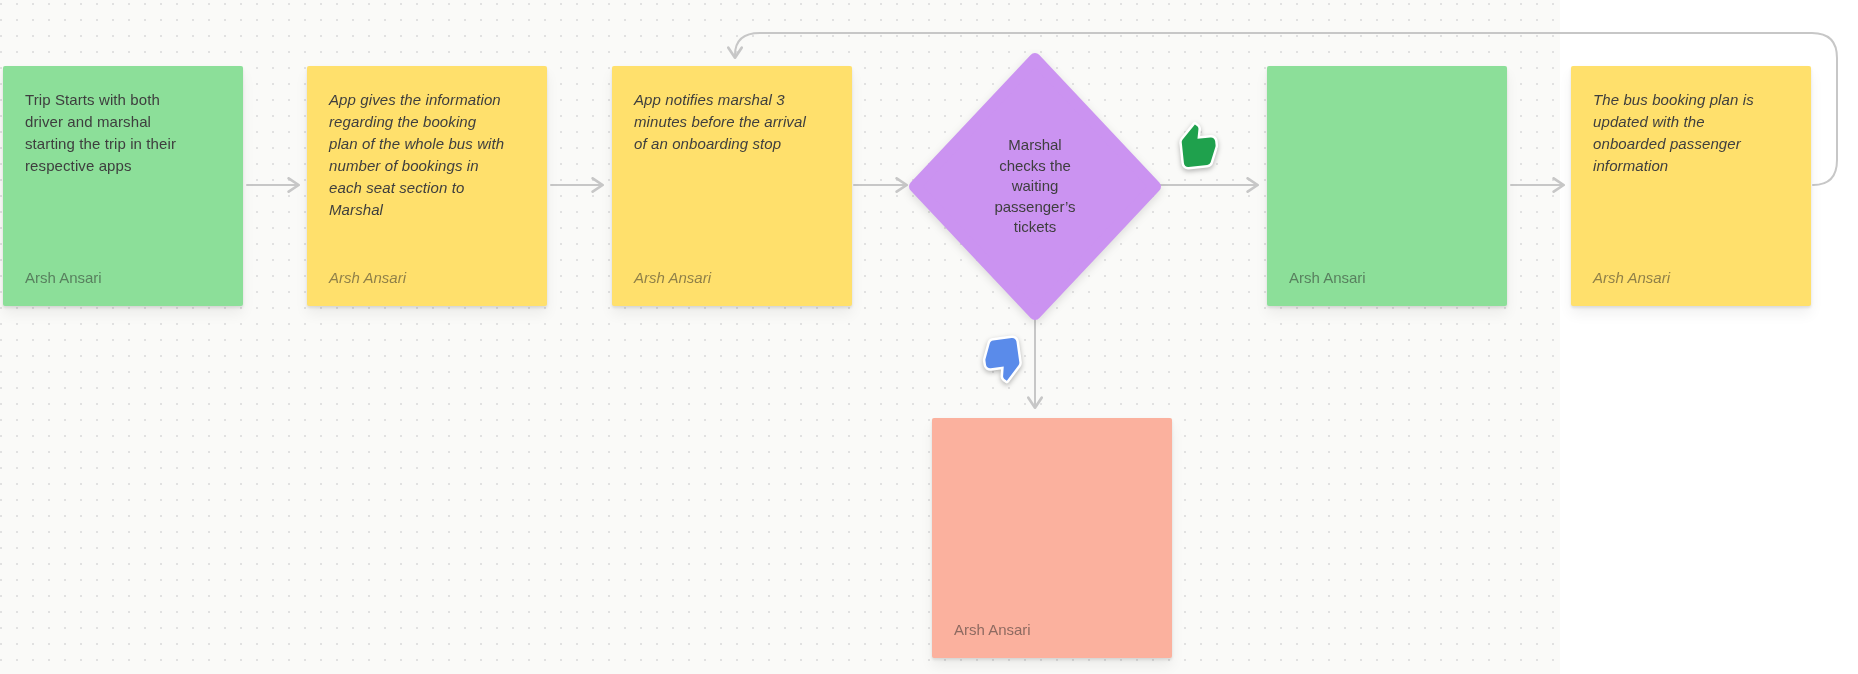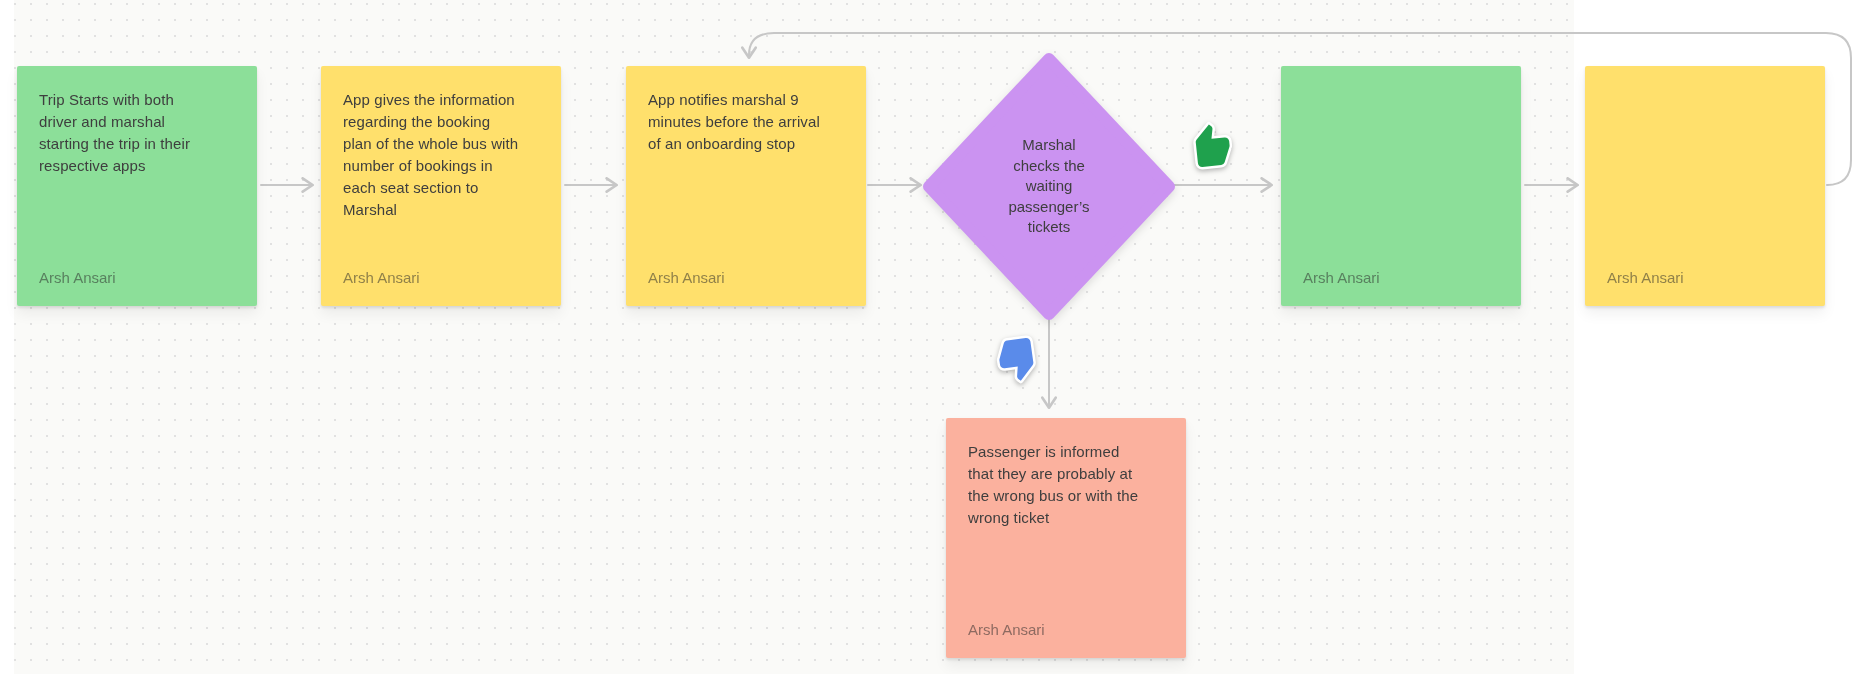--- a/index.html
+++ b/index.html
@@ -6,33 +6,32 @@
   body {
     width: 1858px; height: 674px; overflow: hidden;
     font-family: "Liberation Sans", "DejaVu Sans", sans-serif;
   }
   .canvas {
     position: relative; width: 1560px; height: 674px;
     background-color: #FAFAF8;
     background-image: radial-gradient(circle, #E1E1E1 1.2px, transparent 1.5px);
     background-size: 16px 16px;
     background-position: 9px 12px;
-    margin-left: 14px;
   }
   .connectors { position: absolute; left: 0; top: 0; }
   .connectors path { fill: none; stroke: #C7C7C7; stroke-width: 2; stroke-linecap: round; }
 
   .sticky {
     position: absolute; width: 240px; height: 240px;
     box-sizing: border-box; padding: 23px 20px 18px 22px;
     border-radius: 2px;
     box-shadow: 0 2px 3px rgba(0,0,0,0.10), 0 8px 14px rgba(0,0,0,0.06);
   }
   .c-green  { background: #8CDF99; }
-  .c-yellow { background: #FFE06C; }
+  .c-yellow { background: #FFE06C; font-style: italic; }
   .c-pink   { background: #FBB19E; }
   .sticky-text {
     font-size: 15px; line-height: 22px; color: #3E3E3E;
     white-space: pre-line; letter-spacing: 0.1px;
   }
   .sticky-author {
     position: absolute; left: 22px; bottom: 20px;
     font-size: 15px; color: rgba(40,40,40,0.52);
   }
 
@@ -86,21 +85,21 @@
     <div class="sticky-text">App gives the information
 regarding the booking
 plan of the whole bus with
 number of bookings in
 each seat section to
 Marshal</div>
     <div class="sticky-author">Arsh Ansari</div>
   </div>
 
   <div class="sticky c-yellow" style="left:612px; top:66px">
-    <div class="sticky-text">App notifies marshal 9
+    <div class="sticky-text">App notifies marshal 3
 minutes before the arrival
 of an onboarding stop</div>
     <div class="sticky-author">Arsh Ansari</div>
   </div>
 
   <div class="diamond-wrap">
     <svg width="254" height="269" viewBox="0 0 254 269">
       <polygon class="diamond-shape" points="127,7 247,134.5 127,262 7,134.5" fill="#CB93F1" stroke="#CB93F1" stroke-width="12" stroke-linejoin="round"></polygon>
     </svg>
     <div class="diamond-text">Marshal
@@ -108,28 +107,28 @@
 waiting
 passenger’s
 tickets</div>
   </div>
 
   <div class="sticky c-green" style="left:1267px; top:66px">
     <div class="sticky-author">Arsh Ansari</div>
   </div>
 
   <div class="sticky c-yellow" style="left:1571px; top:66px">
+    <div class="sticky-text">The bus booking plan is
+updated with the
+onboarded passenger
+information</div>
     <div class="sticky-author">Arsh Ansari</div>
   </div>
 
   <div class="sticky c-pink" style="left:932px; top:418px">
-    <div class="sticky-text">Passenger is informed
-that they are probably at
-the wrong bus or with the
-wrong ticket</div>
     <div class="sticky-author">Arsh Ansari</div>
   </div>
 
   <svg class="sticker" style="left:1174px; top:122px" width="50" height="50" viewBox="0 0 24 24">
     <path transform="rotate(-6 12 12) translate(-3 0)" d="M23 10c0-1.1-.9-2-2-2h-6.31l.95-4.57.03-.32c0-.41-.17-.79-.44-1.06L14.17 1 7.58 7.59C7.22 7.95 7 8.45 7 9v10c0 1.1.9 2 2 2h9c.83 0 1.54-.5 1.84-1.22l3.02-7.05c.09-.23.14-.47.14-.73v-2z" fill="#1FA14D"></path>
   </svg>
 
   <svg class="sticker" style="left:979px; top:333px" width="50" height="50" viewBox="0 0 24 24">
     <path transform="rotate(-8 12 12) translate(2 0)" d="M15 3H6c-.83 0-1.54.5-1.84 1.22l-3.02 7.05c-.09.23-.14.47-.14.73v2c0 1.1.9 2 2 2h6.31l-.95 4.57-.03.32c0 .41.17.79.44 1.06L9.83 23l6.59-6.59c.36-.36.58-.86.58-1.41V5c0-1.1-.9-2-2-2z" fill="#5A8BEA"></path>
   </svg>

